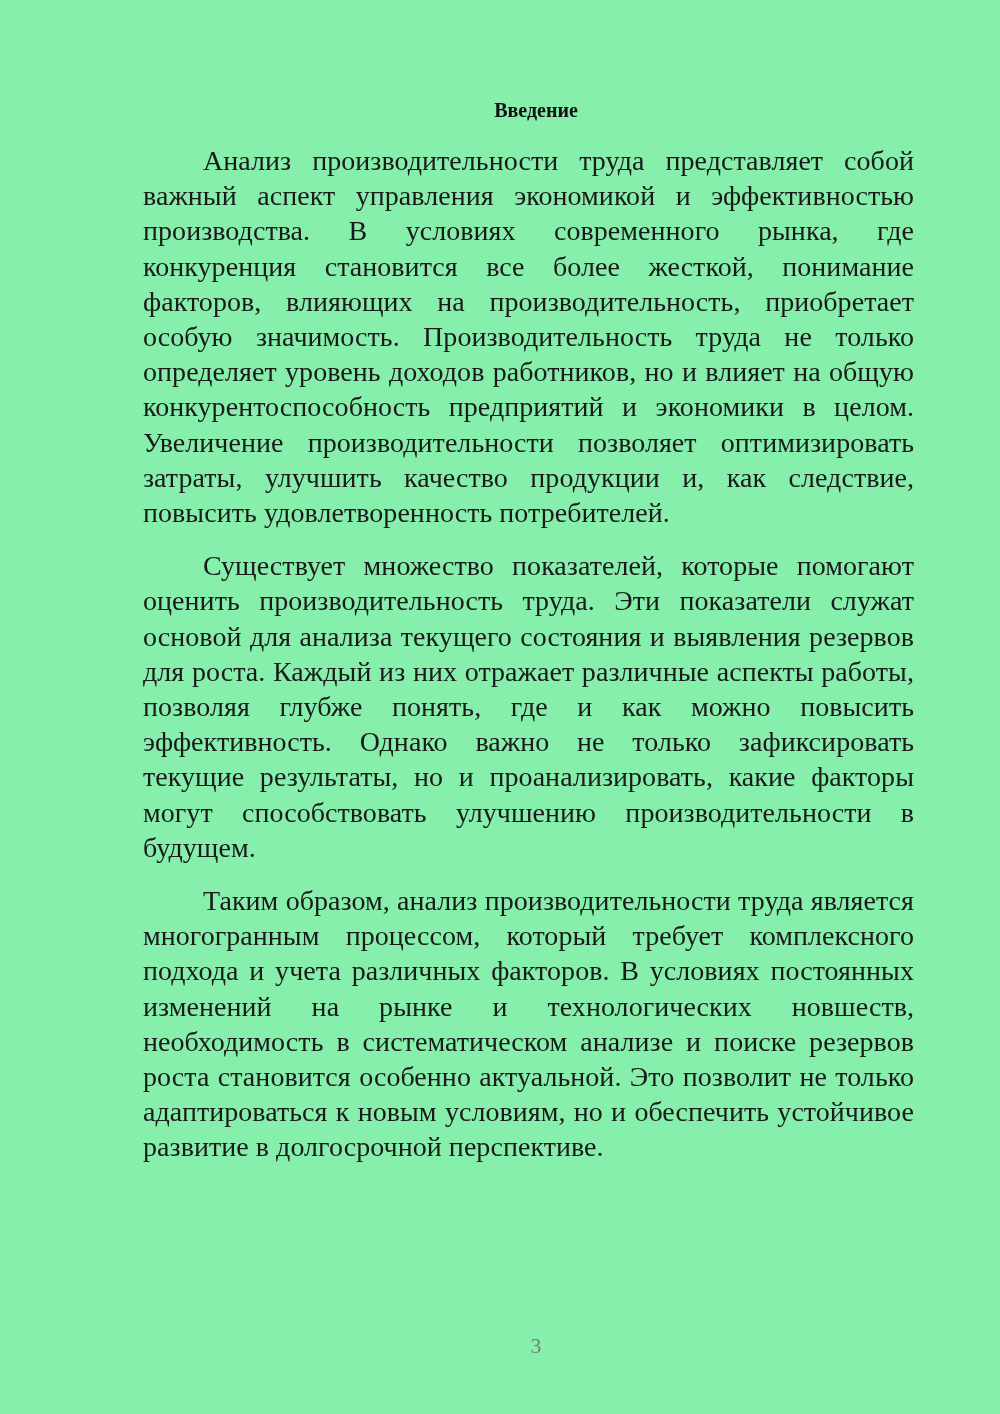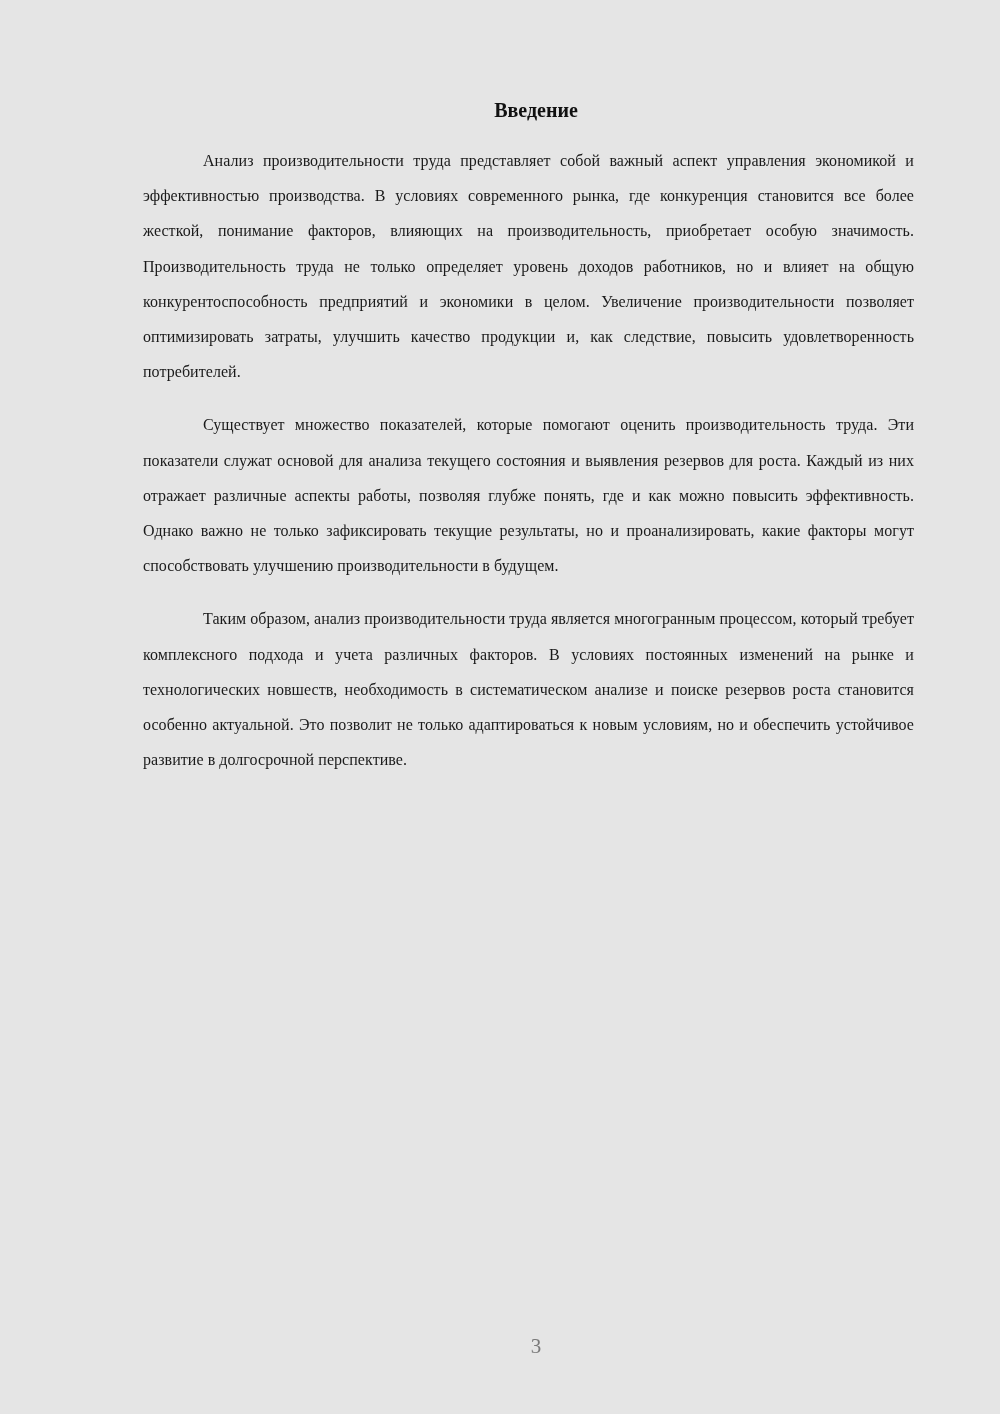--- a/index.html
+++ b/index.html
@@ -14,21 +14,21 @@
       overflow: hidden;
       font-family: "Liberation Serif", serif;
       color: #1a1a1a;
     }
     .page {
       position: absolute;
       left: 0;
       top: 0;
       width: 1000px;
       height: 1414px;
-      background: #e5e5e5;
+      background: #86efac;
     }
     .title {
       position: absolute;
       left: 0;
       width: 1072px;
       top: 98px;
       text-align: center;
       font-weight: bold;
       font-size: 20px;
       line-height: 24px;
@@ -37,21 +37,21 @@
     .body-text {
       position: absolute;
       left: 143px;
       width: 786px;
       top: 143px;
     }
     .para {
       margin: 0 15px 18px 0;
       text-indent: 60px;
       text-align: justify;
-      font-size: 16px;
+      font-size: 28px;
       line-height: 35.2px;
       letter-spacing: 0.05px;
       hyphens: none;
     }
     .page-number {
       position: absolute;
       left: 0;
       width: 1072px;
       top: 1334px;
       text-align: center;

